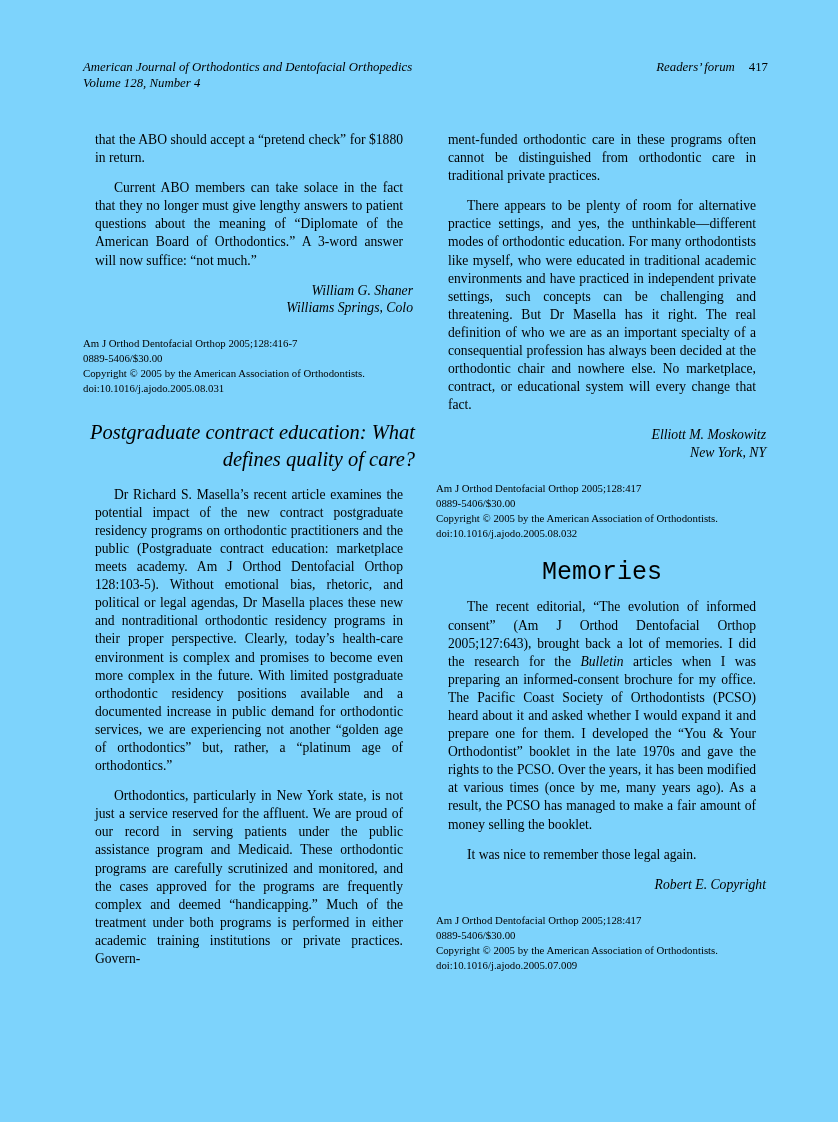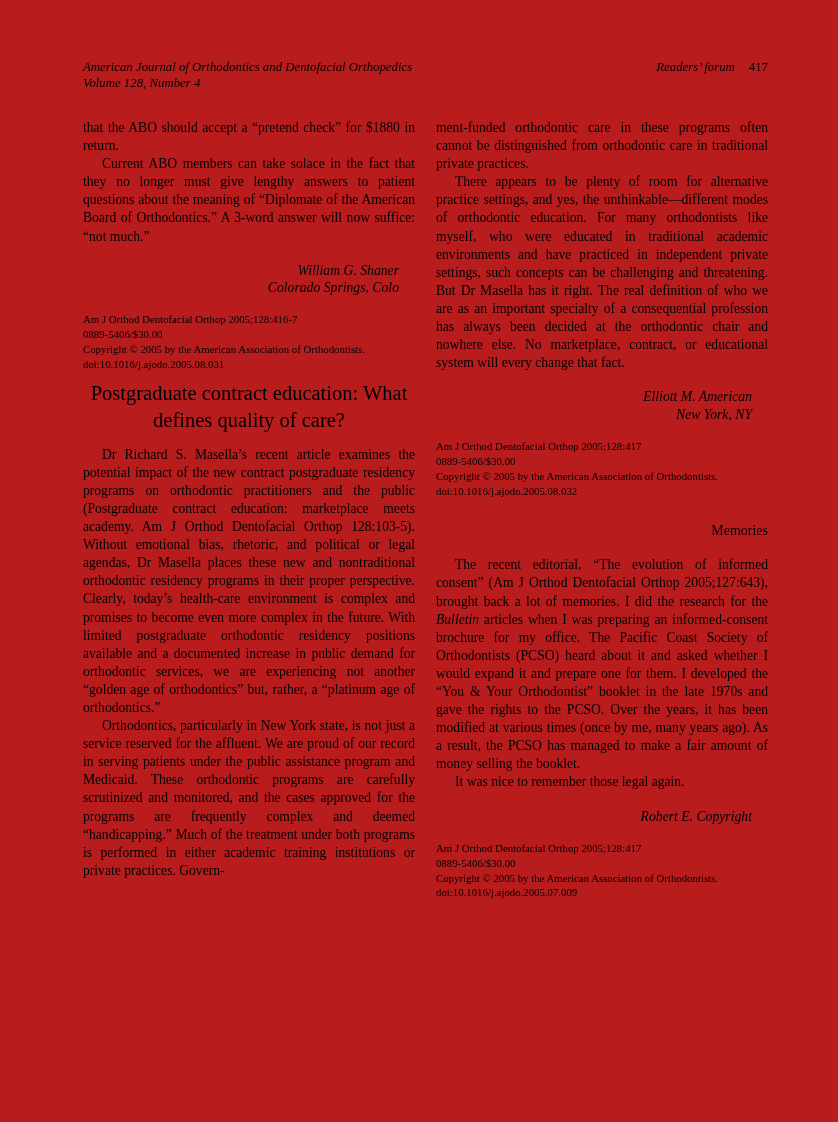--- a/index.html
+++ b/index.html
@@ -4,21 +4,21 @@
 <style>
   html, body {
     margin: 0;
     padding: 0;
     background: #ffffff;
   }
   .page {
     position: relative;
     width: 838px;
     height: 1122px;
-    background: #b91c1c;
+    background: #7dd3fc;
     color: #000000;
     font-family: "Liberation Serif", serif;
     box-sizing: border-box;
     padding: 60px 70px 0 83px;
     overflow: hidden;
   }
   .page-header {
     display: flex;
     justify-content: space-between;
     align-items: flex-start;
@@ -39,54 +39,56 @@
   }
   .columns {
     display: flex;
     gap: 21px;
   }
   .col {
     width: 332px;
     flex: 0 0 332px;
   }
   p.body-text {
-    margin: 0;
+    margin: 12px;
     font-size: 13.6px;
     line-height: 18.1px;
     text-align: justify;
   }
   p.indent {
     text-indent: 19px;
   }
   .sig {
     text-align: right;
     font-style: italic;
     font-size: 13.7px;
     line-height: 17.4px;
-    margin: 16px;
+    margin: 2px;
   }
   .citation {
     font-size: 10.8px;
     line-height: 14.8px;
-    margin-top: 12px;
+    margin-top: 20px;
     text-align: left;
   }
   h2.article-title {
     font-size: 20.5px;
     font-weight: normal;
     line-height: 27.5px;
-    margin: 8px 0 11px 0;
-    text-align: center;
+    margin: 23px 0 11px 0;
+    text-align: right;
+    font-style: italic;
   }
   h2.article-title-memories {
-    font-size: 14px;
+    font-size: 25px;
     font-weight: normal;
     line-height: 24px;
     margin: 21px 0 13px 0;
-    text-align: right;
+    text-align: center;
+    font-family: Liberation Mono, monospace;
   }
   em.inline-italic {
     font-style: italic;
   }
 </style>
 </head>
 <body>
 
 <div class="page">
 
@@ -100,39 +102,39 @@
     </div>
   </header>
 
   <div class="columns">
 
     <div class="col">
       <p class="body-text">that the ABO should accept a “pretend check” for $1880 in return.</p>
       <p class="body-text indent">Current ABO members can take solace in the fact that they no longer must give lengthy answers to patient questions about the meaning of “Diplomate of the American Board of Orthodontics.” A 3-word answer will now suffice: “not much.”</p>
       <div class="sig">
         <div>William G. Shaner</div>
-        <div>Colorado Springs, Colo</div>
+        <div>Williams Springs, Colo</div>
       </div>
       <div class="citation">
         <div>Am J Orthod Dentofacial Orthop 2005;128:416-7</div>
         <div>0889-5406/$30.00</div>
         <div>Copyright © 2005 by the American Association of Orthodontists.</div>
         <div>doi:10.1016/j.ajodo.2005.08.031</div>
       </div>
 
       <h2 class="article-title">Postgraduate contract education: What defines quality of care?</h2>
       <p class="body-text indent">Dr Richard S. Masella’s recent article examines the potential impact of the new contract postgraduate residency programs on orthodontic practitioners and the public (Postgraduate contract education: marketplace meets academy. Am J Orthod Dentofacial Orthop 128:103-5). Without emotional bias, rhetoric, and political or legal agendas, Dr Masella places these new and nontraditional orthodontic residency programs in their proper perspective. Clearly, today’s health-care environment is complex and promises to become even more complex in the future. With limited postgraduate orthodontic residency positions available and a documented increase in public demand for orthodontic services, we are experiencing not another “golden age of orthodontics” but, rather, a “platinum age of orthodontics.”</p>
       <p class="body-text indent">Orthodontics, particularly in New York state, is not just a service reserved for the affluent. We are proud of our record in serving patients under the public assistance program and Medicaid. These orthodontic programs are carefully scrutinized and monitored, and the cases approved for the programs are frequently complex and deemed “handicapping.” Much of the treatment under both programs is performed in either academic training institutions or private practices. Govern-</p>
     </div>
 
     <div class="col">
       <p class="body-text">ment-funded orthodontic care in these programs often cannot be distinguished from orthodontic care in traditional private practices.</p>
       <p class="body-text indent">There appears to be plenty of room for alternative practice settings, and yes, the unthinkable—different modes of orthodontic education. For many orthodontists like myself, who were educated in traditional academic environments and have practiced in independent private settings, such concepts can be challenging and threatening. But Dr Masella has it right. The real definition of who we are as an important specialty of a consequential profession has always been decided at the orthodontic chair and nowhere else. No marketplace, contract, or educational system will every change that fact.</p>
       <div class="sig">
-        <div>Elliott M. American</div>
+        <div>Elliott M. Moskowitz</div>
         <div>New York, NY</div>
       </div>
       <div class="citation">
         <div>Am J Orthod Dentofacial Orthop 2005;128:417</div>
         <div>0889-5406/$30.00</div>
         <div>Copyright © 2005 by the American Association of Orthodontists.</div>
         <div>doi:10.1016/j.ajodo.2005.08.032</div>
       </div>
 
       <h2 class="article-title-memories">Memories</h2>

